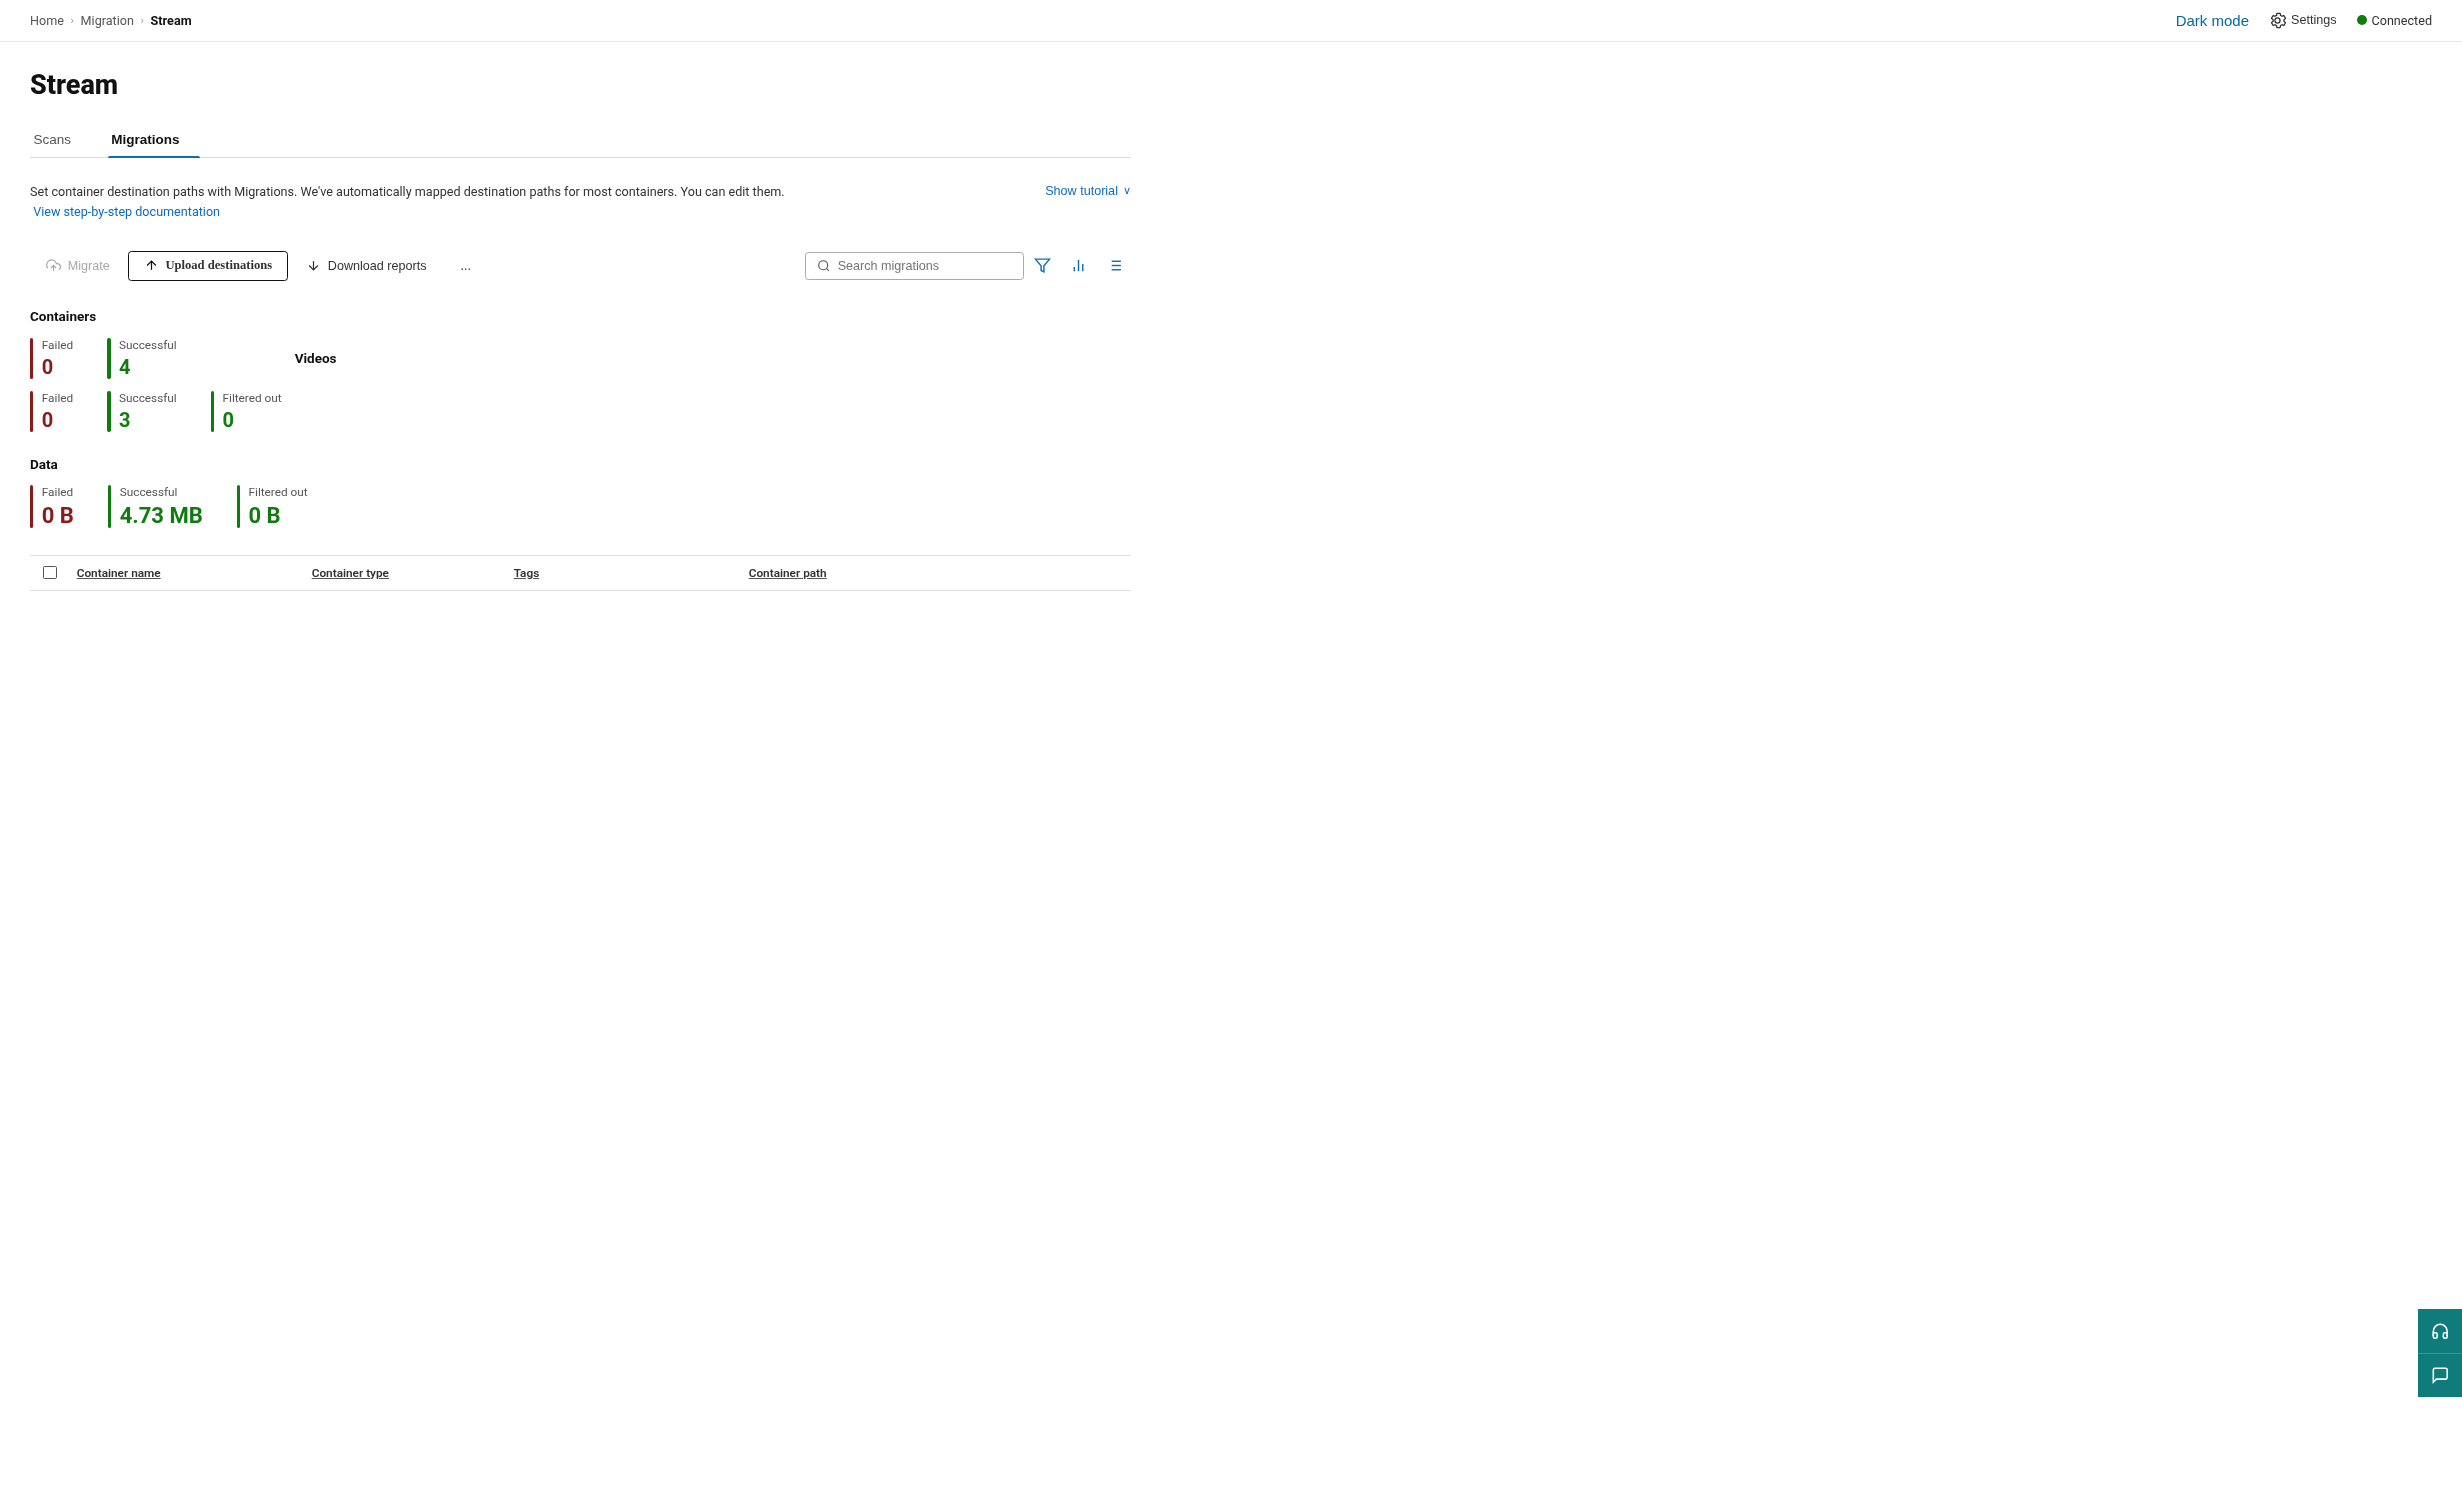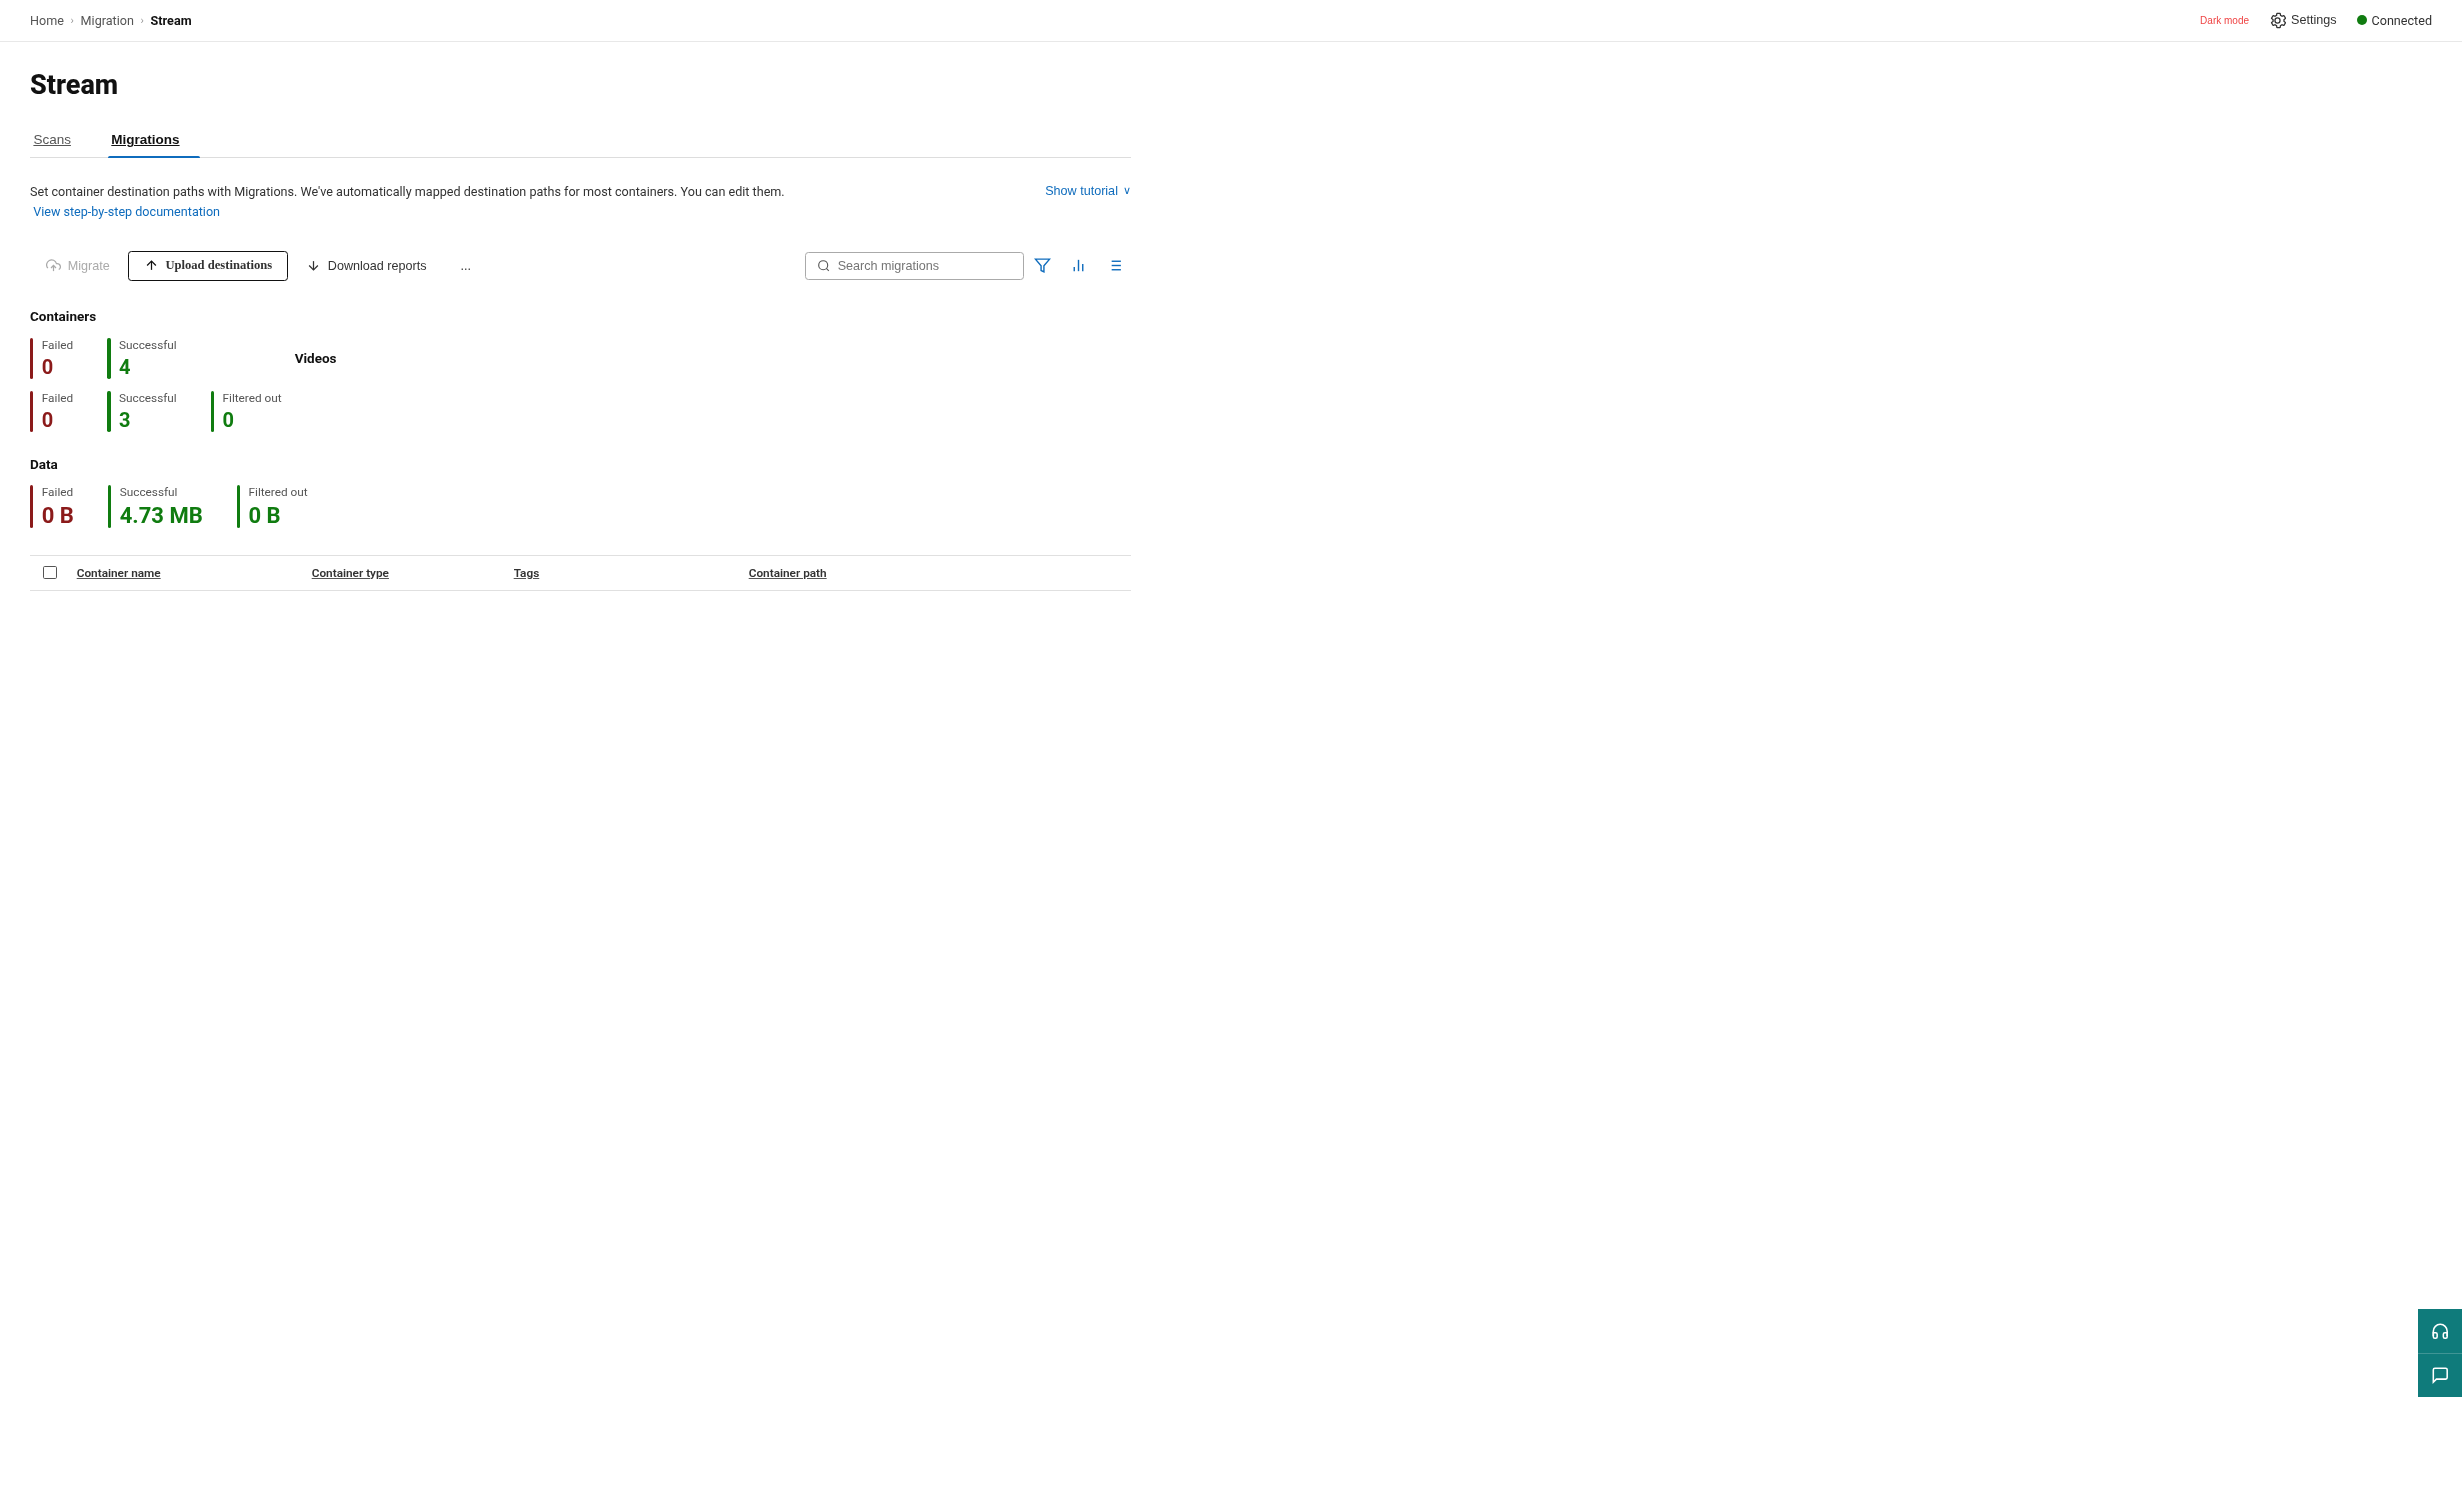--- a/index.html
+++ b/index.html
@@ -36,24 +36,24 @@
     .breadcrumb .sep { color: #999; font-size: 11px; }
     .top-right {
       display: flex;
       align-items: center;
       gap: 20px;
       font-size: 12.6px;
       color: #333;
     }
     .dark-mode-btn {
       cursor: pointer;
-      color: #ef4444;
+      color: #0369a1;
       background: none;
       border: none;
-      font-size: 10px;
+      font-size: 15px;
     }
     .settings-btn {
       display: flex;
       align-items: center;
       gap: 5px;
       cursor: pointer;
       background: none;
       border: none;
       font-size: 12.6px;
       color: #333;
@@ -98,21 +98,20 @@
     }
     .tab {
       padding: 8.4px 20px 10px 3.4px;
       font-size: 13.5px;
       cursor: pointer;
       border: none;
       background: none;
       color: #555;
       margin-right: 17px;
       position: relative;
-      text-decoration: underline;
     }
     .tab.active {
       color: #111;
       font-weight: 700;
     }
     .tab.active::after {
       content: '';
       position: absolute;
       bottom: -0.8px;
       left: 0;

